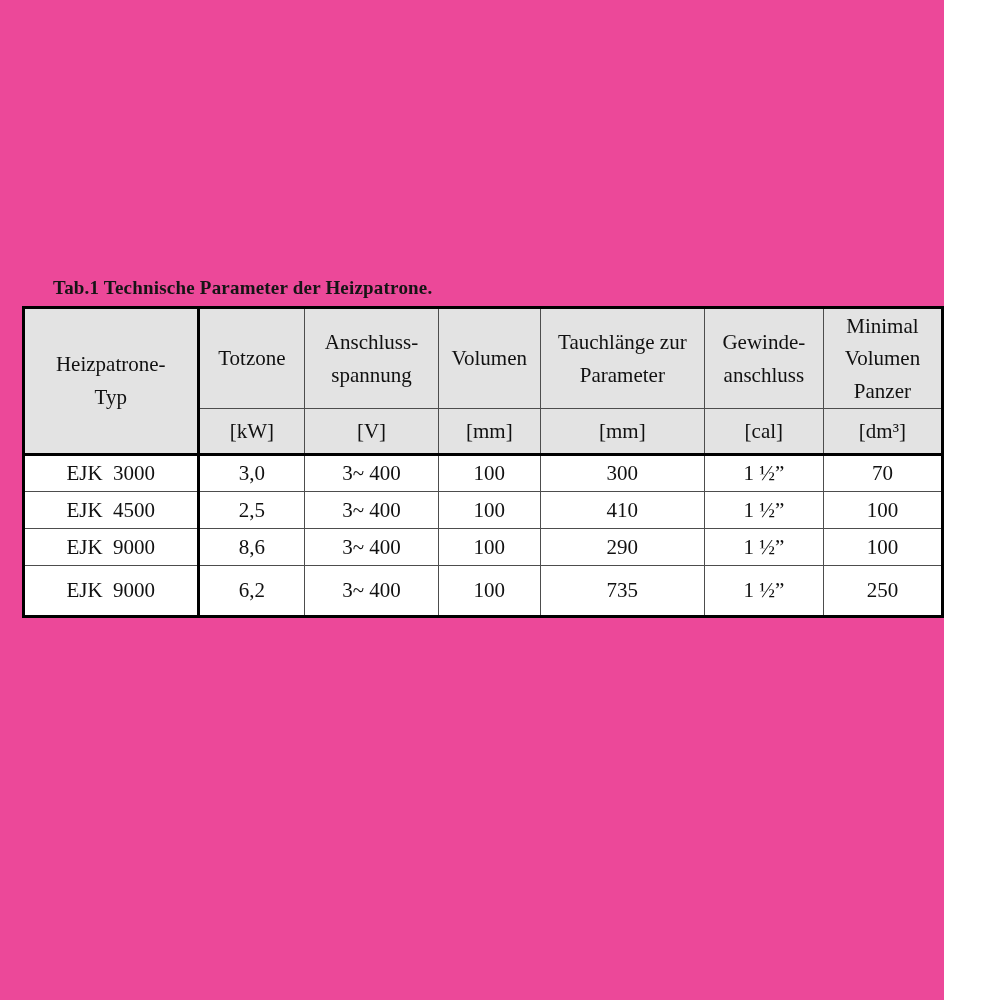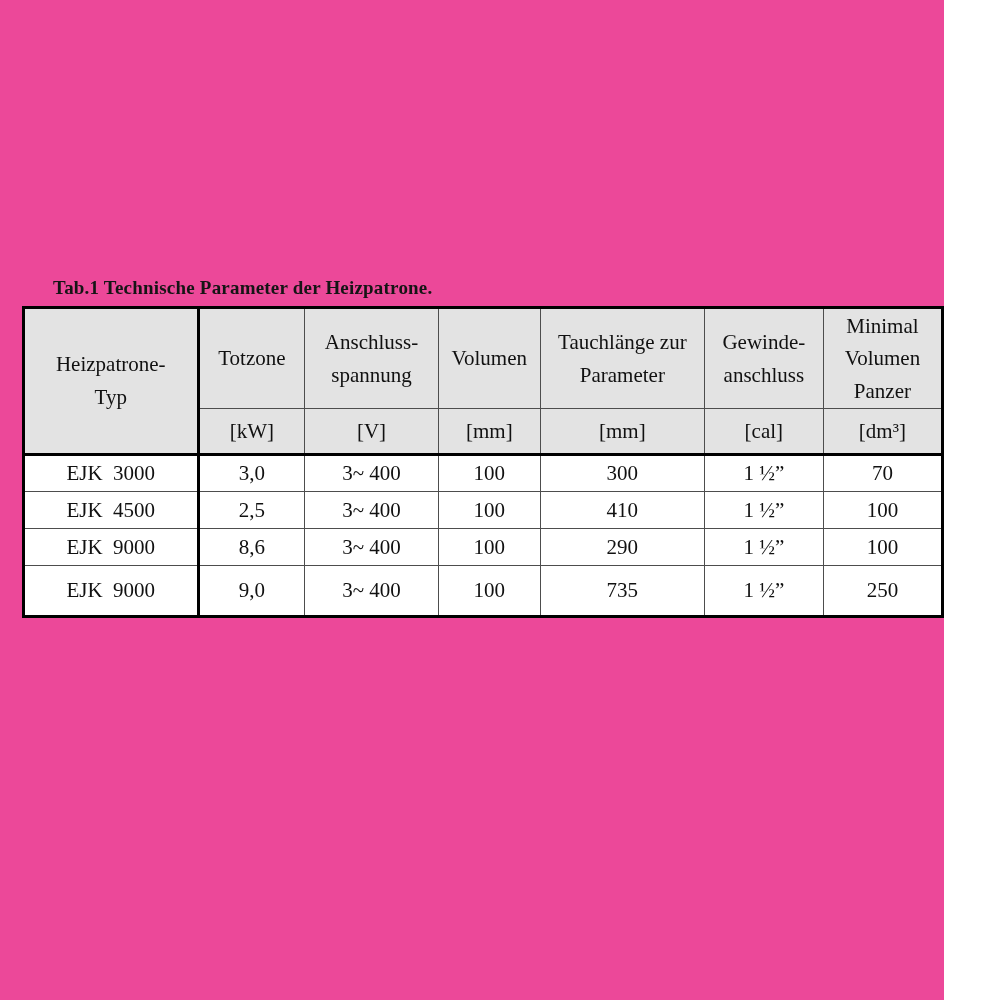--- a/index.html
+++ b/index.html
@@ -127,21 +127,21 @@
         <td class="data-cell b-right-thick">EJK  9000</td>
         <td class="data-cell">8,6</td>
         <td class="data-cell">3~ 400</td>
         <td class="data-cell">100</td>
         <td class="data-cell">290</td>
         <td class="data-cell">1 ½”</td>
         <td class="data-cell">100</td>
       </tr>
       <tr class="row-tall">
         <td class="data-cell b-right-thick">EJK  9000</td>
-        <td class="data-cell">9,0</td>
+        <td class="data-cell">6,2</td>
         <td class="data-cell">3~ 400</td>
         <td class="data-cell">100</td>
         <td class="data-cell">735</td>
         <td class="data-cell">1 ½”</td>
         <td class="data-cell">250</td>
       </tr>
     </tbody>
   </table>
 
 </div>

